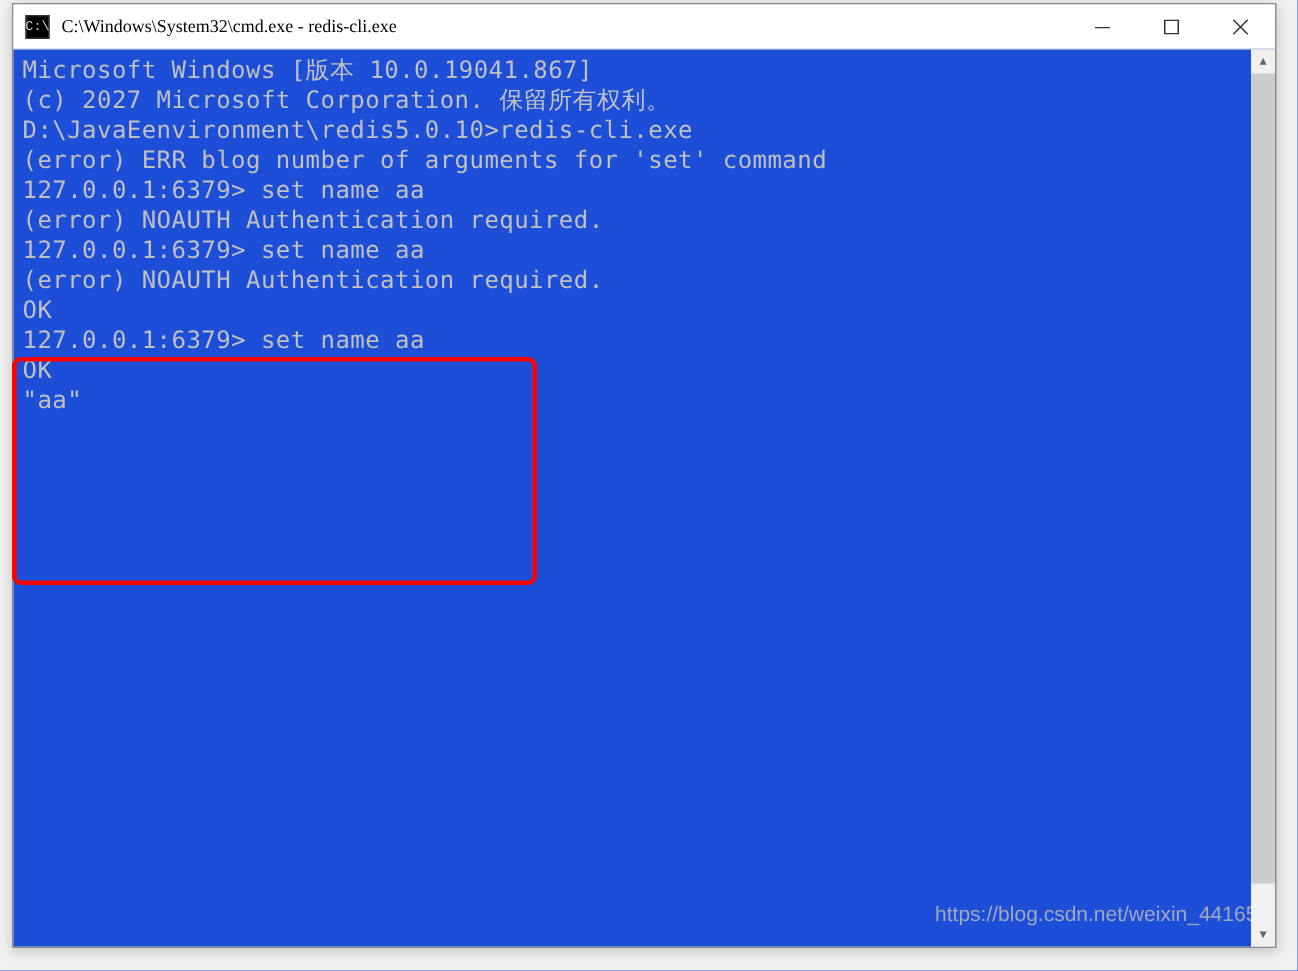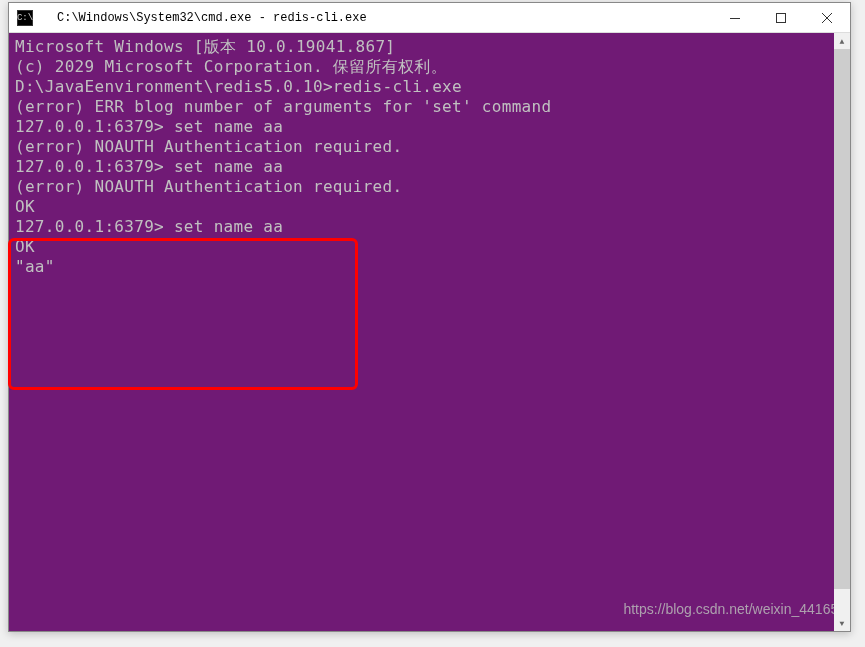--- a/index.html
+++ b/index.html
@@ -40,42 +40,41 @@
       border: 1px solid #333;
       margin-right: 8px;
       display: flex;
       align-items: center;
       justify-content: center;
       font-size: 9px;
       color: #ccc;
     }
     .titlebar-text {
       flex: 1;
-      font-family: Liberation Mono, monospace;
+      font-family: Liberation Serif, serif;
       font-size: 12px;
       color: #000;
-      margin-left: 16px;
     }
     .titlebar-controls {
       display: flex;
       height: 100%;
     }
     .titlebar-btn {
       width: 46px;
       height: 30px;
       display: flex;
       align-items: center;
       justify-content: center;
       font-family: 'Segoe UI', sans-serif;
       font-size: 10px;
       color: #333;
       cursor: pointer;
     }
     .terminal {
-      background: #701a75;
+      background: #1d4ed8;
       height: calc(100% - 30px);
       padding: 4px 6px;
       color: #c0c0c0;
       font-family: 'NSimSun', 'SimSun', 'Consolas', monospace;
       font-size: 16px;
       line-height: 20px;
       position: relative;
       overflow: hidden;
     }
     .line {
@@ -149,21 +148,21 @@
       <div class="titlebar-btn close">
         <svg width="10" height="10">
             <path d="M0,0 L10,10 M10,0 L0,10" stroke="#333" stroke-width="1"></path>
           </svg>
       </div>
     </div>
   </div>
 
   <div class="terminal">
     <div class="line">Microsoft Windows [版本 10.0.19041.867]</div>
-    <div class="line">(c) 2029 Microsoft Corporation. 保留所有权利。</div>
+    <div class="line">(c) 2027 Microsoft Corporation. 保留所有权利。</div>
     <div class="line"></div>
     <div class="line">D:\JavaEenvironment\redis5.0.10&gt;redis-cli.exe</div>
     <div class="line">(error) ERR blog number of arguments for 'set' command</div>
     <div class="line">127.0.0.1:6379&gt; set name aa</div>
     <div class="line">(error) NOAUTH Authentication required.</div>
     <div class="line">127.0.0.1:6379&gt; set name aa</div>
     <div class="line">(error) NOAUTH Authentication required.</div>
     <div class="line">OK</div>
     <div class="line">127.0.0.1:6379&gt; set name aa</div>
     <div class="line">OK</div>

